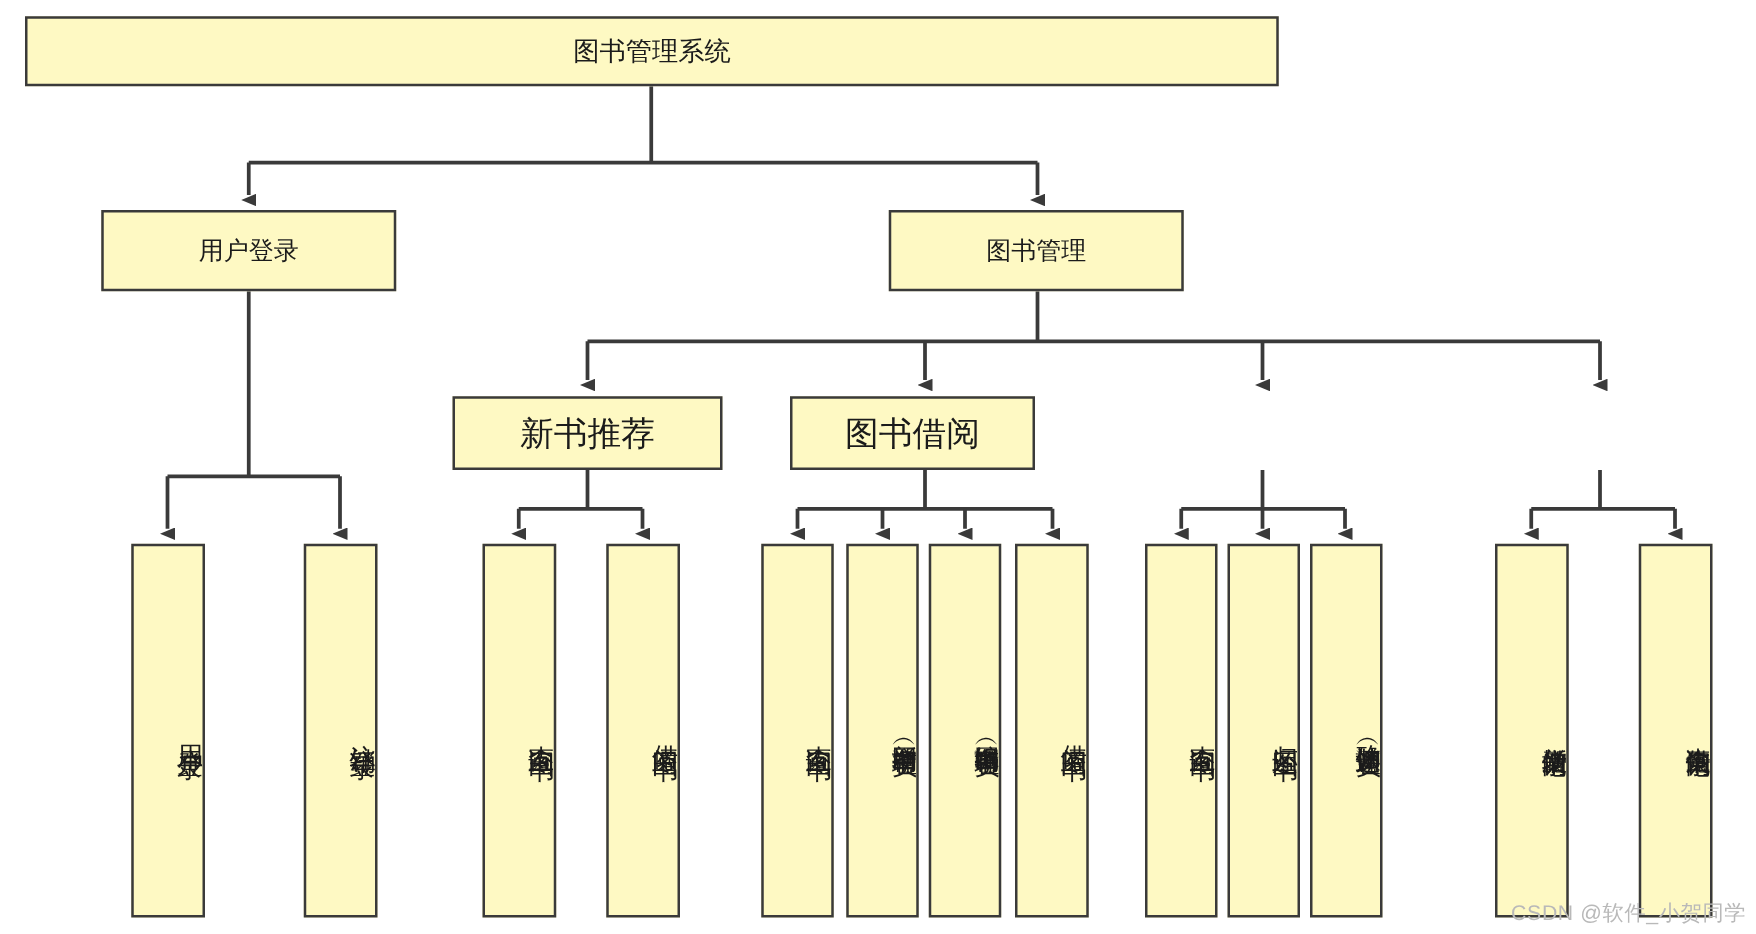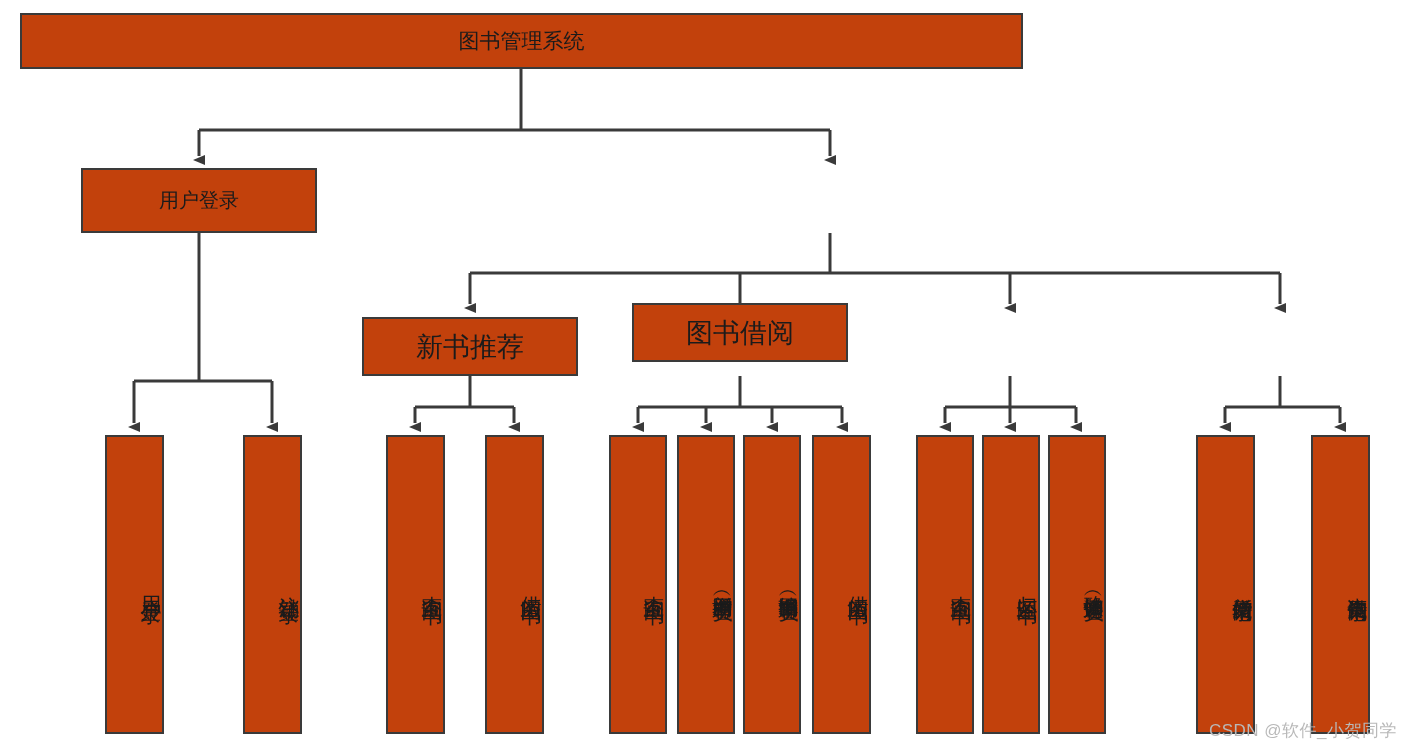--- a/index.html
+++ b/index.html
@@ -14,21 +14,21 @@
     position: relative;
     width: 1405px;
     height: 747px;
     background: #ffffff;
     overflow: hidden;
   }
   .node {
     position: absolute;
     box-sizing: border-box;
     border: 2px solid #3a3a3a;
-    background: #c2410c;
+    background: #fef9c3;
     display: flex;
     align-items: center;
     justify-content: center;
     color: #1b1b1b;
   }
   .node.root {
     font-size: 21px;
   }
   .node.lvl2 {
     font-size: 20px;
@@ -126,25 +126,28 @@
     </g>
   </svg>
 
   <div class="node root" style="left:20px; top:13px; width:1003px; height:56px;">
     <span>图书管理系统</span>
   </div>
 
   <div class="node lvl2" style="left:81px; top:168px; width:236px; height:65px;">
     <span>用户登录</span>
   </div>
+  <div class="node lvl2" style="left:711px; top:168px; width:236px; height:65px;">
+    <span>图书管理</span>
+  </div>
 
   <div class="node lvl3" style="left:362px; top:317px; width:216px; height:59px;">
     <span>新书推荐</span>
   </div>
-  <div class="node lvl3" style="left:632px; top:303px; width:216px; height:59px;">
+  <div class="node lvl3" style="left:632px; top:317px; width:196px; height:59px;">
     <span>图书借阅</span>
   </div>
 
   <div class="node leaf" style="left:105px; top:435px; width:59px; height:299px;">
     <span>用户登录</span>
   </div>
   <div class="node leaf" style="left:243px; top:435px; width:59px; height:299px;">
     <span>注销登录</span>
   </div>
 

